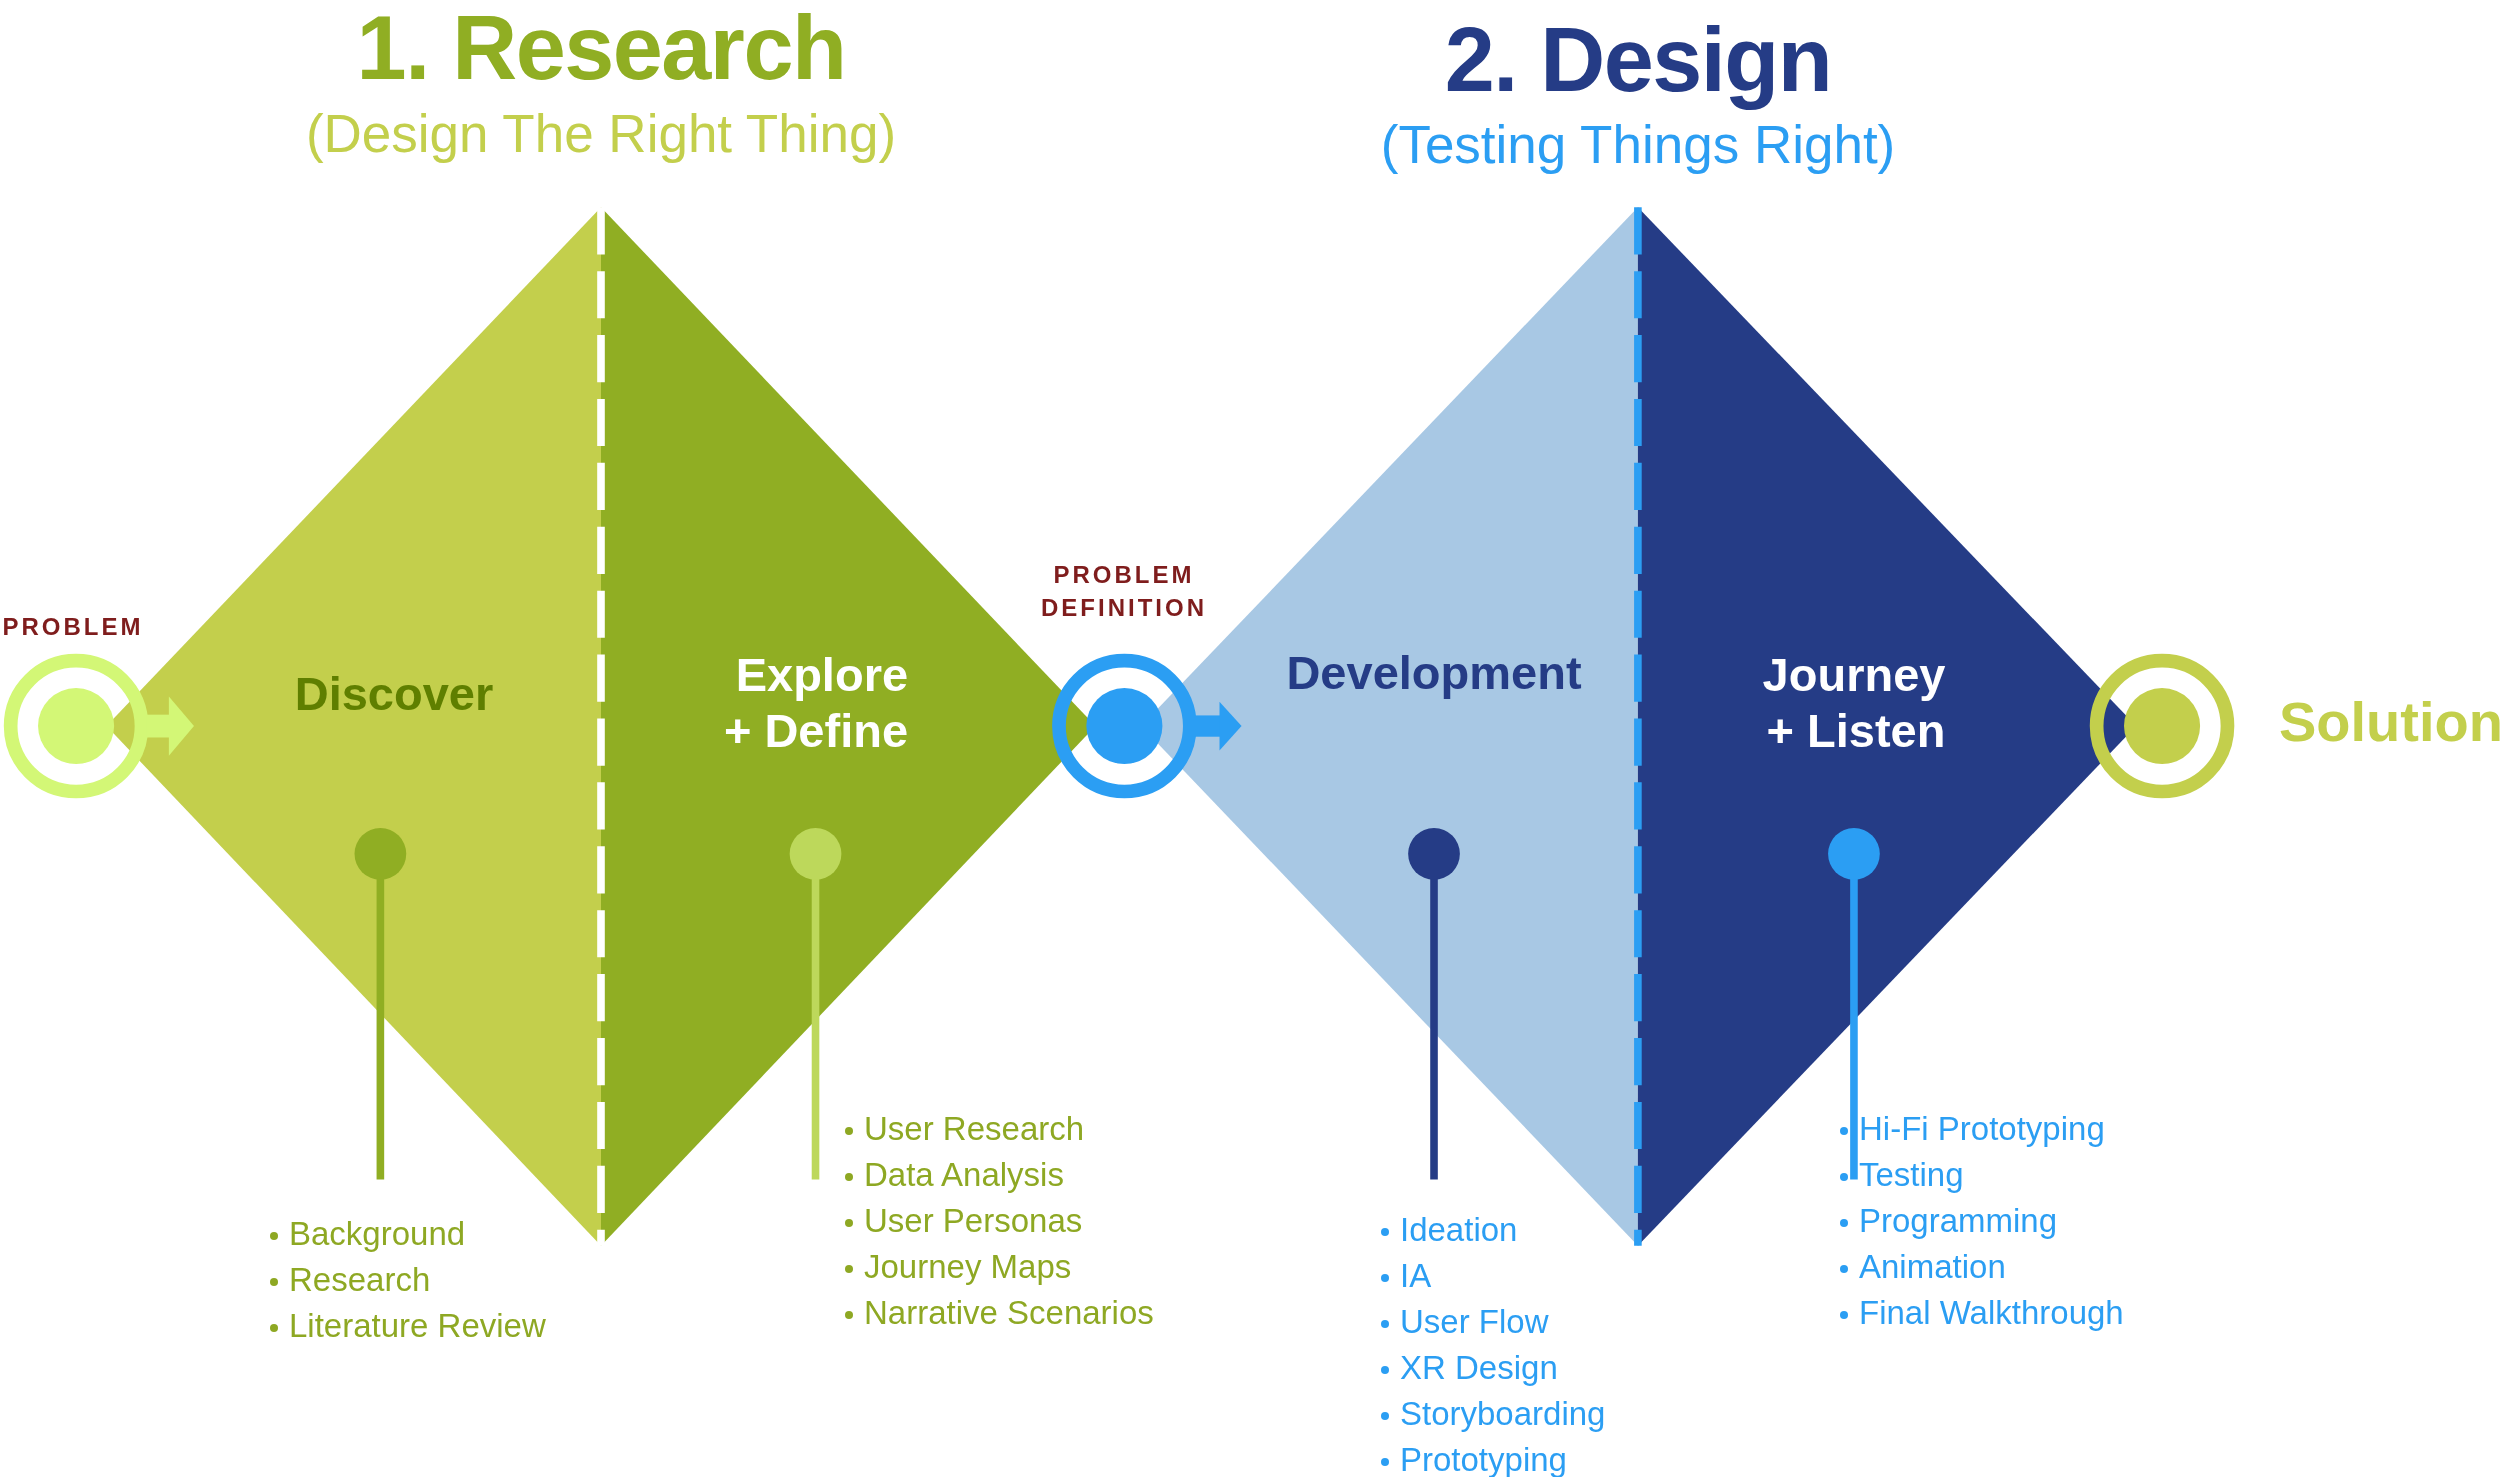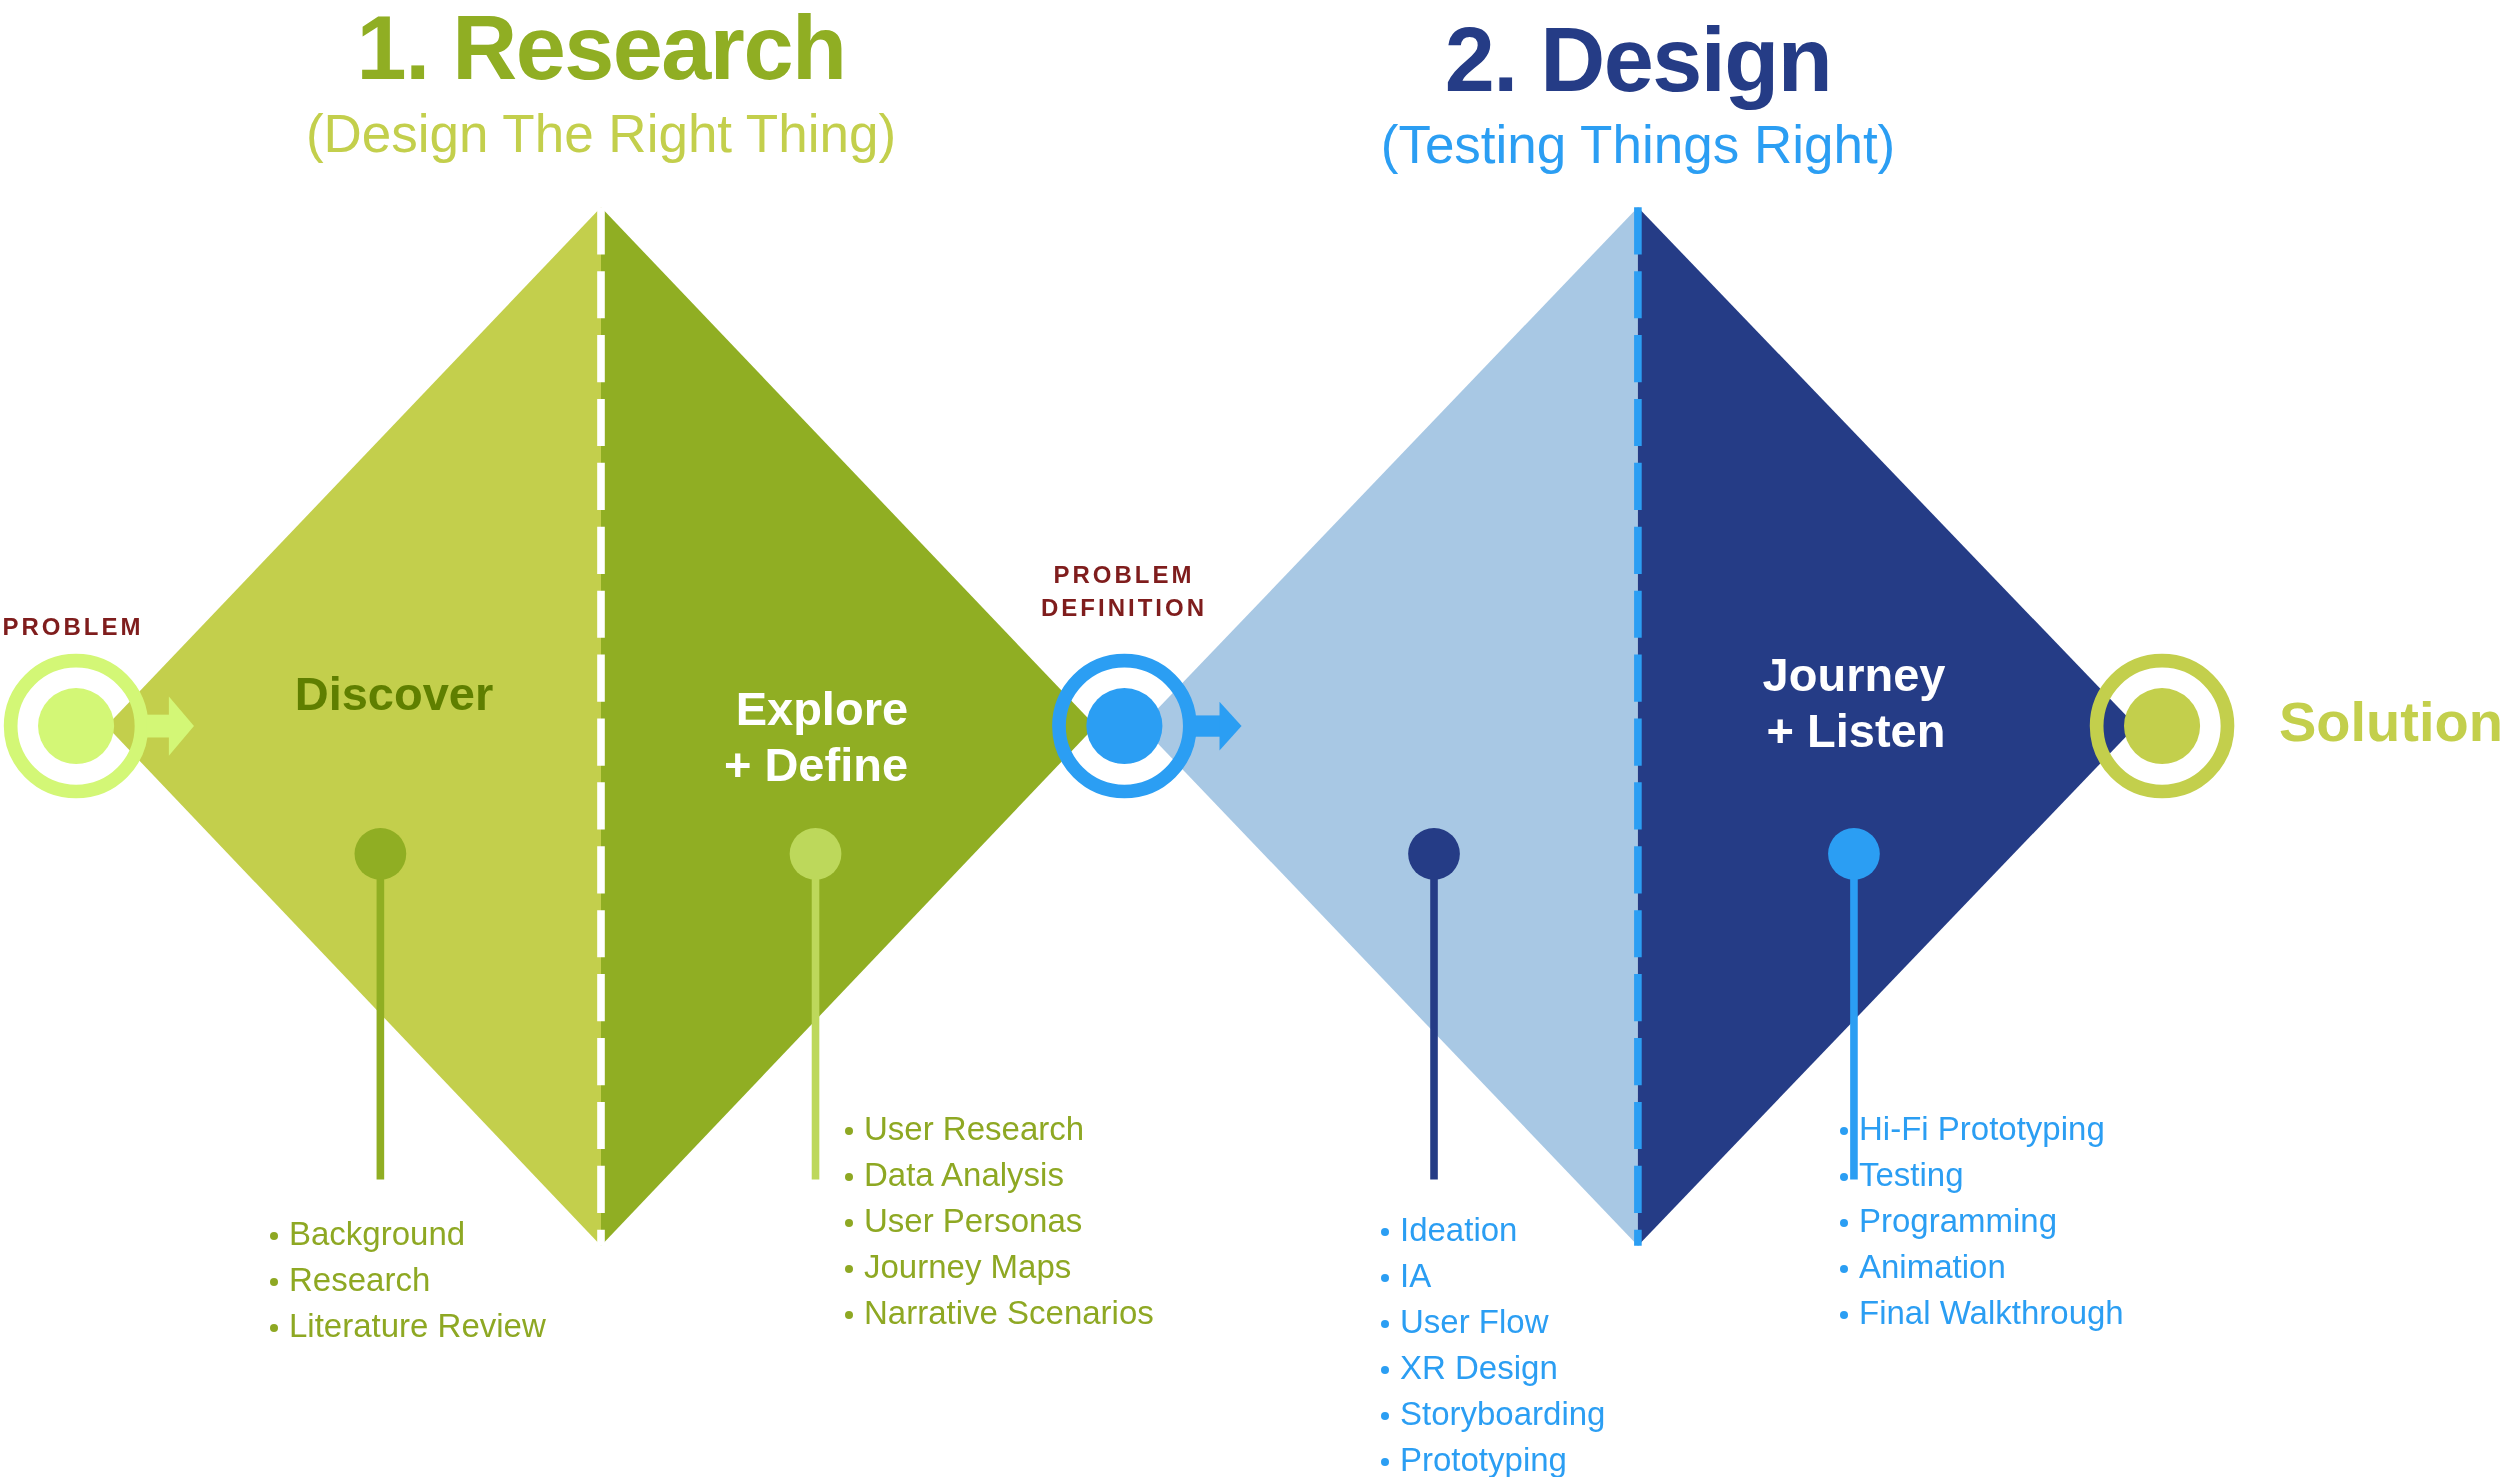--- a/index.html
+++ b/index.html
@@ -68,25 +68,26 @@
 </svg>
 
 <div class="phase-title" style="left:601px; top:-3px; color:#90ae23;">1. Research</div>
 <div class="phase-sub" style="left:601px; top:103px; color:#c3cf4c;">(Design The Right Thing)</div>
 <div class="phase-title" style="left:1638px; top:9px; color:#253c86;">2. Design</div>
 <div class="phase-sub" style="left:1638px; top:114px; color:#2b9ef3;">(Testing Things Right)</div>
 
 <div class="stage-label" style="left:394px; top:666px; color:#5f7f00;">
   <div>Discover</div>
 </div>
-<div class="stage-label" style="left:816px; top:647px; color:#ffffff;margin-top:34px;">
+<div class="stage-label" style="left:816px; top:647px; color:#ffffff;">
   <div>Explore</div>
   <div>+ Define</div>
 </div>
 <div class="stage-label" style="left:1434px; top:645px; color:#253c86;">
+  <div>Development</div>
 </div>
 <div class="stage-label" style="left:1854px; top:647px; color:#ffffff;">
   <div>Journey</div>
   <div>+ Listen</div>
 </div>
 
 <div class="marker-label" style="left:73px; top:610px;">PROBLEM</div>
 <div class="marker-label" style="left:1124px; top:558px;">
   <div>PROBLEM</div>
   <div>DEFINITION</div>

